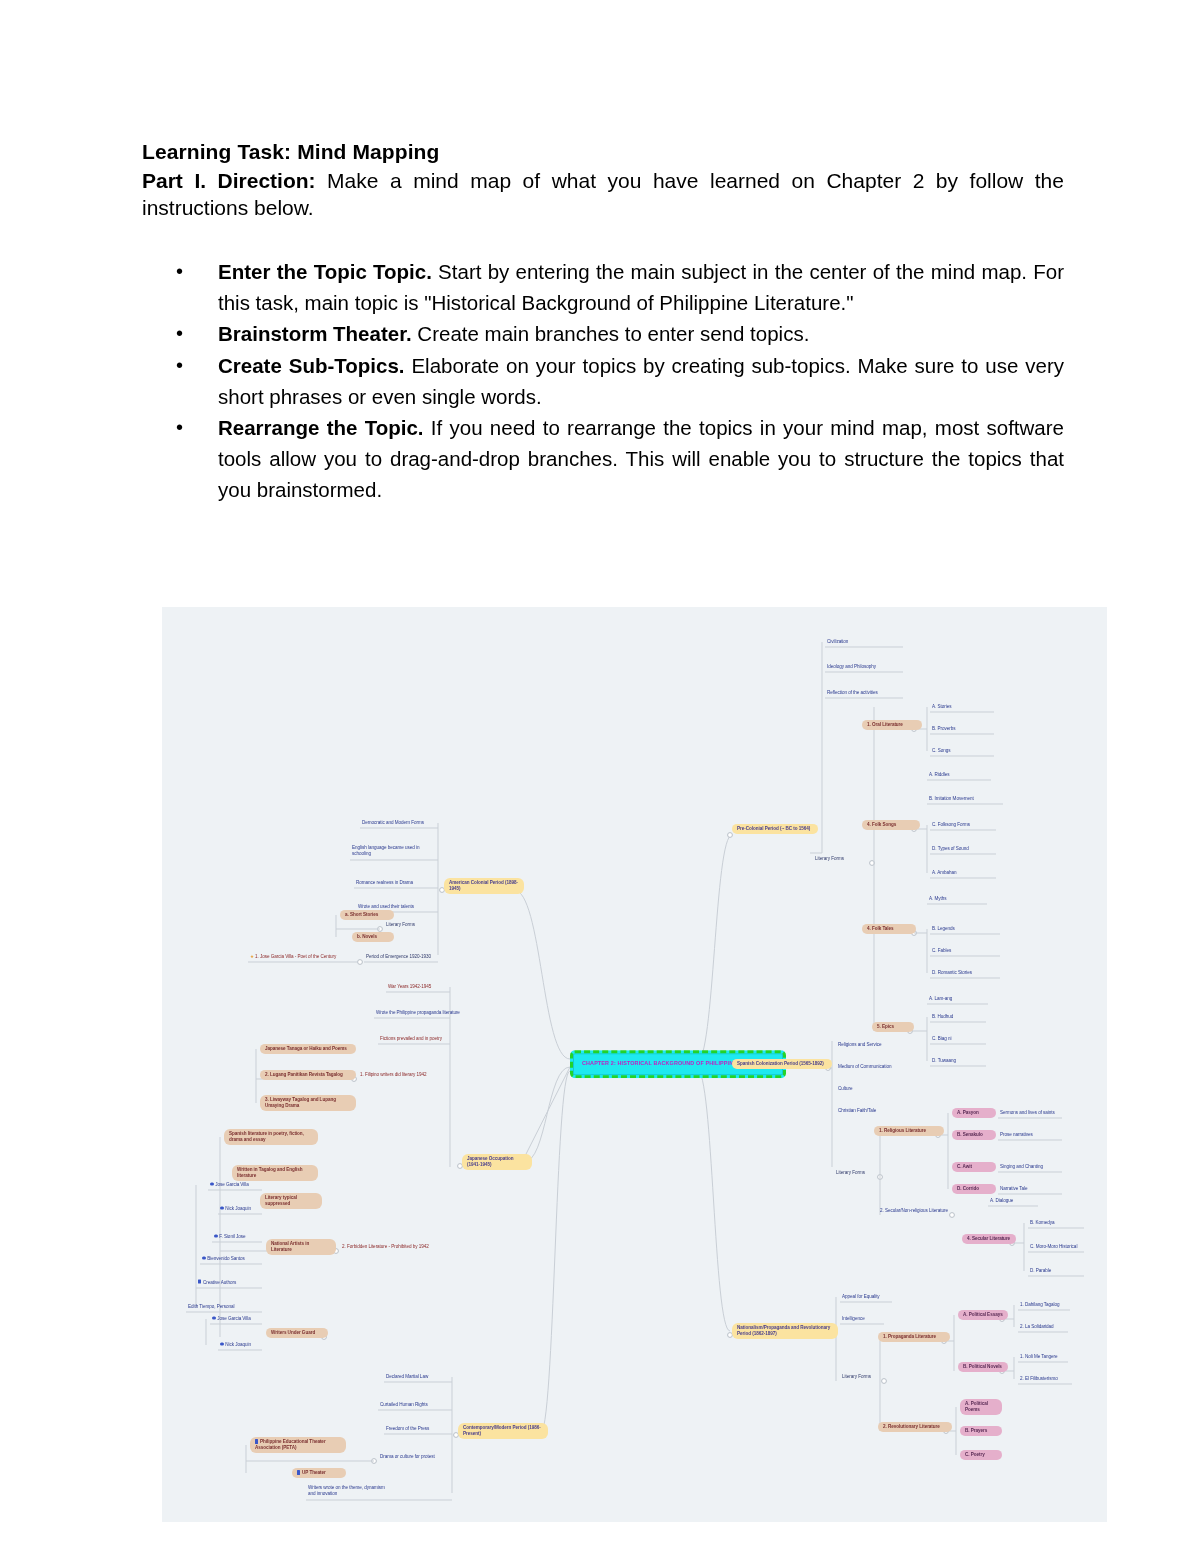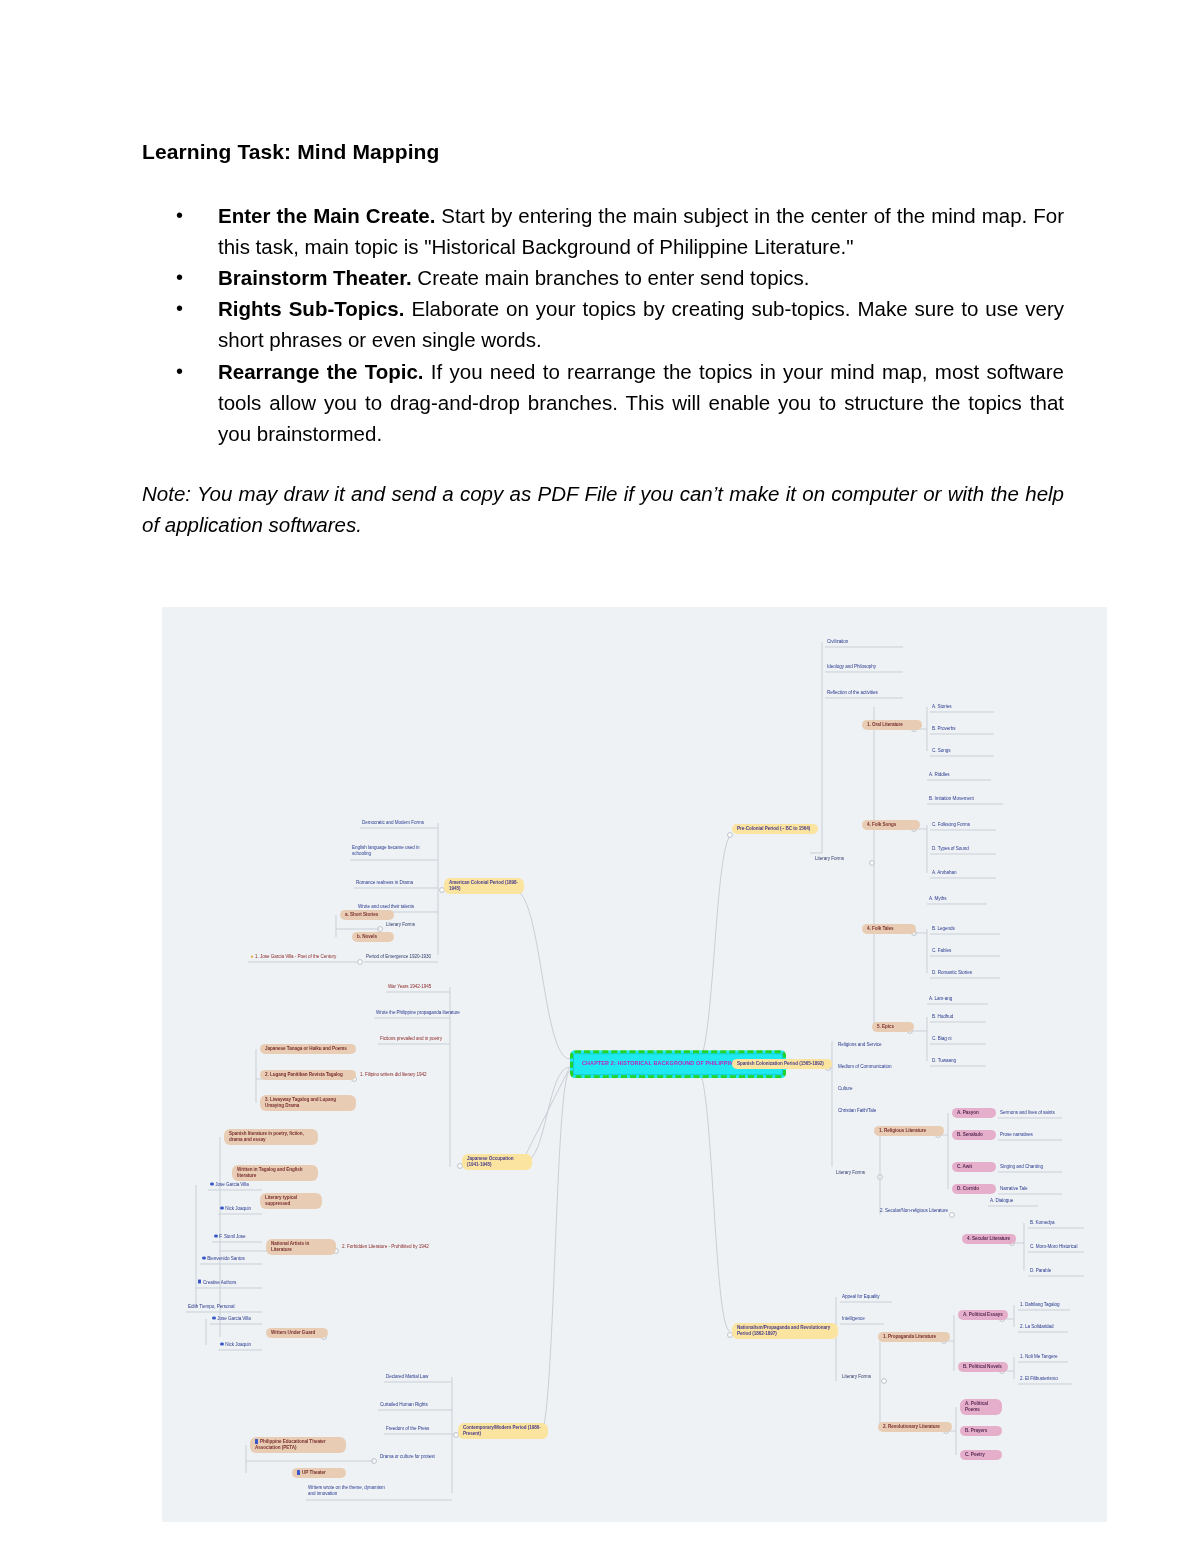--- a/index.html
+++ b/index.html
@@ -111,31 +111,31 @@
   }
   .icon-star{color:#e8a13a;margin-right:1.2px;font-size:4.4px;}
 </style>
 </head>
 <body>
 
 <div class="page">
 
   <div class="doc">
     <div class="hd">Learning Task: Mind Mapping</div>
+    <div class="dirline"><b>Part I. Direction:</b><span> Make a mind map of what you have learned on Chapter 2 by follow the instructions below.</span></div>
 
     <div class="gap"></div>
 
     <ul class="bullets">
-      <li><span class="bul">•</span><b>Enter the Main Create.</b><span> Start by entering the main subject in the center of the mind map. For this task, main topic is "Historical Background of Philippine Literature."</span></li>
+      <li><span class="bul">•</span><b>Enter the Topic Topic.</b><span> Start by entering the main subject in the center of the mind map. For this task, main topic is "Historical Background of Philippine Literature."</span></li>
       <li class="nojust"><span class="bul">•</span><b>Brainstorm Theater.</b><span> Create main branches to enter send topics.</span></li>
-      <li><span class="bul">•</span><b>Rights Sub-Topics.</b><span> Elaborate on your topics by creating sub-topics. Make sure to use very short phrases or even single words.</span></li>
+      <li><span class="bul">•</span><b>Create Sub-Topics.</b><span> Elaborate on your topics by creating sub-topics. Make sure to use very short phrases or even single words.</span></li>
       <li class="nojust"><span class="bul">•</span><b>Rearrange the Topic.</b><span> If you need to rearrange the topics in your mind map, most software tools allow you to drag-and-drop branches. This will enable you to structure the topics that you brainstormed.</span></li>
     </ul>
 
-    <div class="note">Note: You may draw it and send a copy as PDF File if you can’t make it on computer or with the help of application softwares.</div>
   </div>
 
   <div class="mapwrap">
     <div class="mm" id="mm">
       <svg class="links" id="links" viewBox="0 0 945 915">
           <path d="M535 455 C552.5 455,552.5 228,570 228"></path>
           <circle cx="568" cy="228" r="2.4"></circle>
           <line x1="663" y1="40" x2="741" y2="40"></line>
           <line x1="663" y1="65" x2="741" y2="65"></line>
           <line x1="663" y1="91" x2="741" y2="91"></line>

